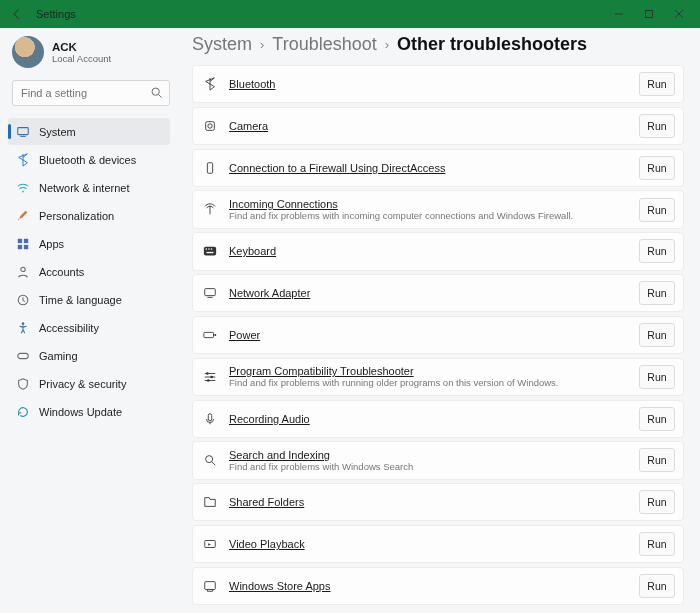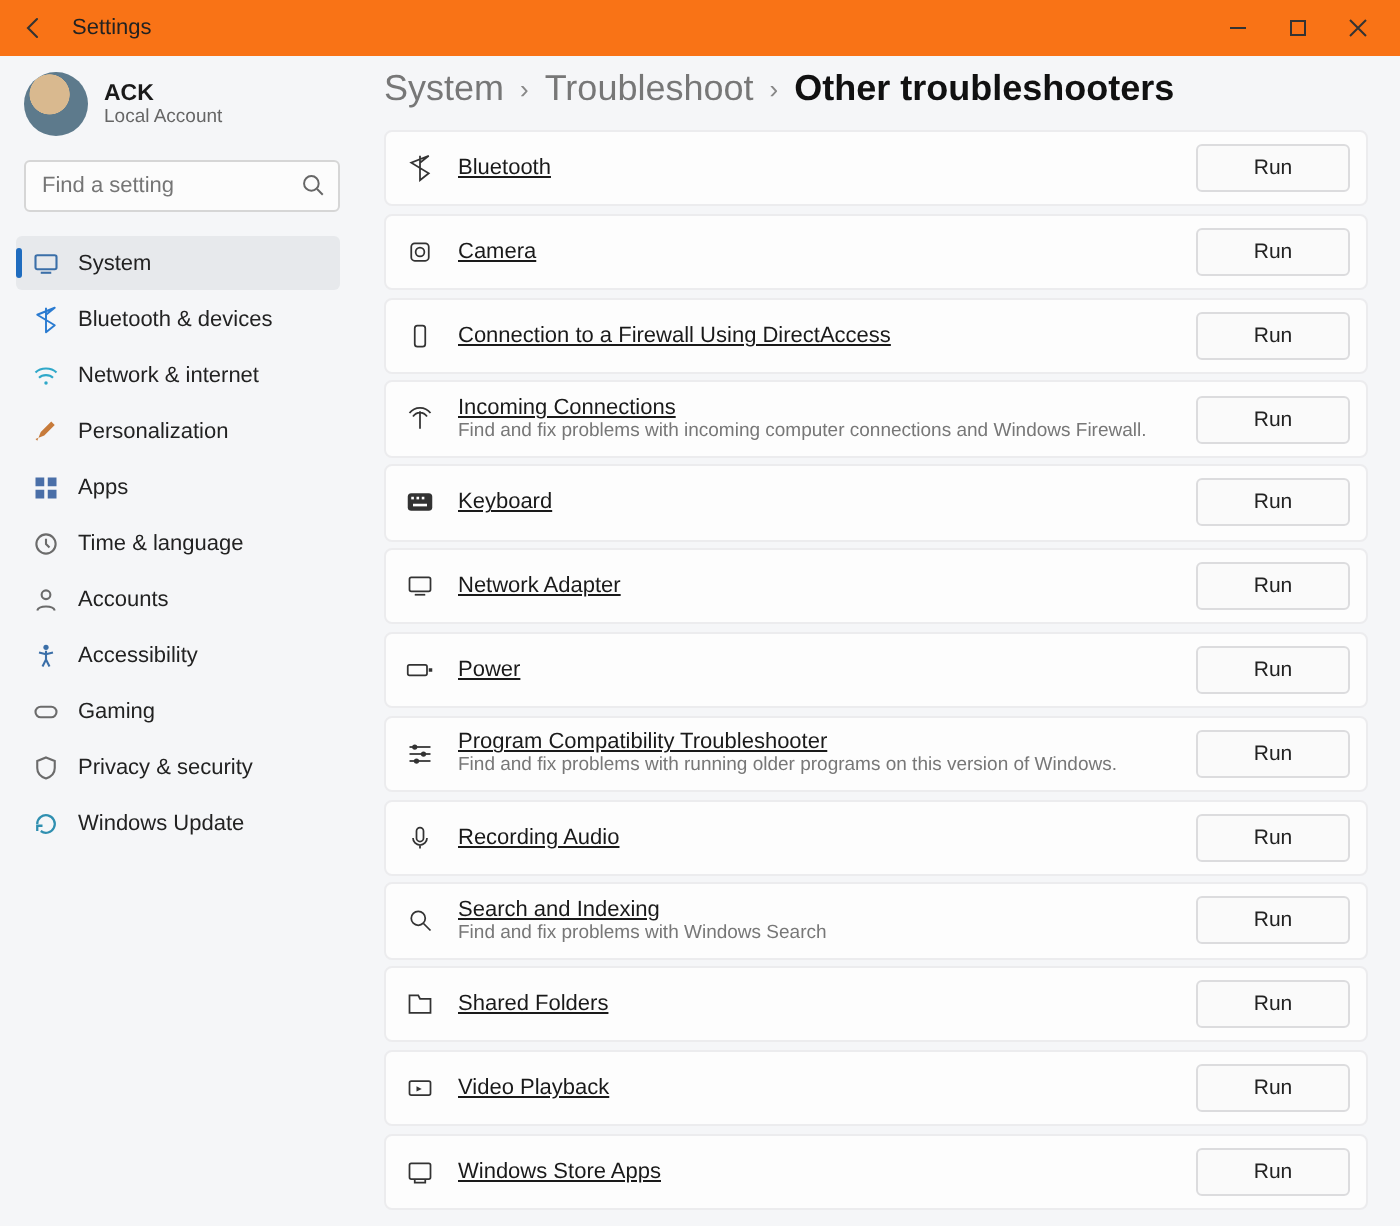--- a/index.html
+++ b/index.html
@@ -1,17 +1,17 @@
 <!DOCTYPE html>
 <html><head>
 <meta charset="utf-8">
 <style>
 * { margin: 0; padding: 0; box-sizing: border-box; font-family: 'Segoe UI', Tahoma, sans-serif; }
 body { background: #f5f6f8; width: 700px; height: 613px; overflow: hidden; font-size: 11px; color: #1a1a1a; }
-.titlebar { height: 28px; display: flex; align-items: center; padding: 0 6px; background: #f97316; }
+.titlebar { height: 28px; display: flex; align-items: center; padding: 0 6px; background: #15803d; }
 .back-btn { width: 22px; height: 22px; display: flex; align-items: center; justify-content: center; color: #333; cursor: pointer; }
 .title { margin-left: 8px; font-size: 11px; color: #222; }
 .win-controls { margin-left: auto; display: flex; gap: 0; }
 .win-btn { width: 30px; height: 22px; display: flex; align-items: center; justify-content: center; color: #333; cursor: pointer; font-size: 10px; }
 .layout { display: flex; height: calc(100% - 28px); }
 .sidebar { width: 178px; padding: 4px 8px 8px 8px; display: flex; flex-direction: column; }
 .user-row { display: flex; align-items: center; gap: 8px; padding: 4px 4px 10px 4px; }
 .avatar { width: 32px; height: 32px; border-radius: 50%; background: radial-gradient(circle at 40% 35%, #d9b98f 0 35%, #5d7a8c 36% 100%); }
 .user-name { font-size: 11.5px; font-weight: 600; }
 .user-sub { font-size: 9.5px; color: #666; text-align: center; }
@@ -27,21 +27,21 @@
 .breadcrumb { display: flex; align-items: center; gap: 8px; font-size: 18px; color: #777; padding: 2px 0 10px 0; }
 .breadcrumb .sep { color: #888; font-size: 13px; }
 .breadcrumb .current { color: #111; font-weight: 600; }
 .breadcrumb span.link { cursor: pointer; }
 .list { flex: 1; overflow-y: auto; padding-right: 6px; display: flex; flex-direction: column; gap: 3.5px; }
 .card { background: #fdfdfd; border: 1px solid #ececee; border-radius: 4px; padding: 7px 8px 7px 8px; display: flex; align-items: center; gap: 10px; min-height: 36px; }
 .card-ico { width: 18px; display: flex; align-items: center; justify-content: center; color: #333; }
 .card-text { flex: 1; display: flex; flex-direction: column; }
 .card-title { font-size: 11px; color: #1a1a1a; text-decoration: underline; }
 .card-sub { font-size: 9.5px; color: #777; }
-.run-btn { width: 77px; height: 24px; border: 1px solid #dcdcde; border-radius: 3px; background: #fafafa; font-size: 10.5px; color: #222; cursor: pointer; }
+.run-btn { width: 36px; height: 24px; border: 1px solid #dcdcde; border-radius: 3px; background: #fafafa; font-size: 10.5px; color: #222; cursor: pointer; }
 .list::-webkit-scrollbar { width: 4px; }
 .list::-webkit-scrollbar-thumb { background: #b9b9bd; border-radius: 2px; }
 .list::-webkit-scrollbar-track { background: transparent; }
 svg { display: block; }
 </style>
 </head>
 <body>
 
 <div class="titlebar">
   <div class="back-btn">
@@ -129,34 +129,34 @@
               <rect x="9" y="2" width="5" height="5" fill="#4a6fa8"></rect>
               <rect x="2" y="9" width="5" height="5" fill="#4a6fa8"></rect>
               <rect x="9" y="9" width="5" height="5" fill="#4a6fa8"></rect>
             </svg>
           </span>
           <span>Apps</span>
         </div>
       <div class="nav-item">
           <span class="nav-ico">
             <svg width="14" height="14" viewBox="0 0 16 16">
+              <circle cx="8" cy="5" r="2.5" stroke="#6b6b6b" stroke-width="1.2" fill="none"></circle>
+              <path d="M3 14c1-3 9-3 10 0" stroke="#6b6b6b" stroke-width="1.2" fill="none"></path>
+            </svg>
+          </span>
+          <span>Accounts</span>
+        </div>
+      <div class="nav-item">
+          <span class="nav-ico">
+            <svg width="14" height="14" viewBox="0 0 16 16">
               <circle cx="8" cy="8" r="5.5" stroke="#6b6b6b" stroke-width="1.2" fill="none"></circle>
               <path d="M8 5v3l2 2" stroke="#6b6b6b" stroke-width="1.2" fill="none"></path>
             </svg>
           </span>
           <span>Time &amp; language</span>
-        </div>
-      <div class="nav-item">
-          <span class="nav-ico">
-            <svg width="14" height="14" viewBox="0 0 16 16">
-              <circle cx="8" cy="5" r="2.5" stroke="#6b6b6b" stroke-width="1.2" fill="none"></circle>
-              <path d="M3 14c1-3 9-3 10 0" stroke="#6b6b6b" stroke-width="1.2" fill="none"></path>
-            </svg>
-          </span>
-          <span>Accounts</span>
         </div>
       <div class="nav-item">
           <span class="nav-ico">
             <svg width="14" height="14" viewBox="0 0 16 16">
               <circle cx="8" cy="3" r="1.5" fill="#3b6fa8"></circle>
               <path d="M8 5v5M4 6l4 1 4-1M6 14l2-4 2 4" stroke="#3b6fa8" stroke-width="1.2" fill="none"></path>
             </svg>
           </span>
           <span>Accessibility</span>
         </div>

